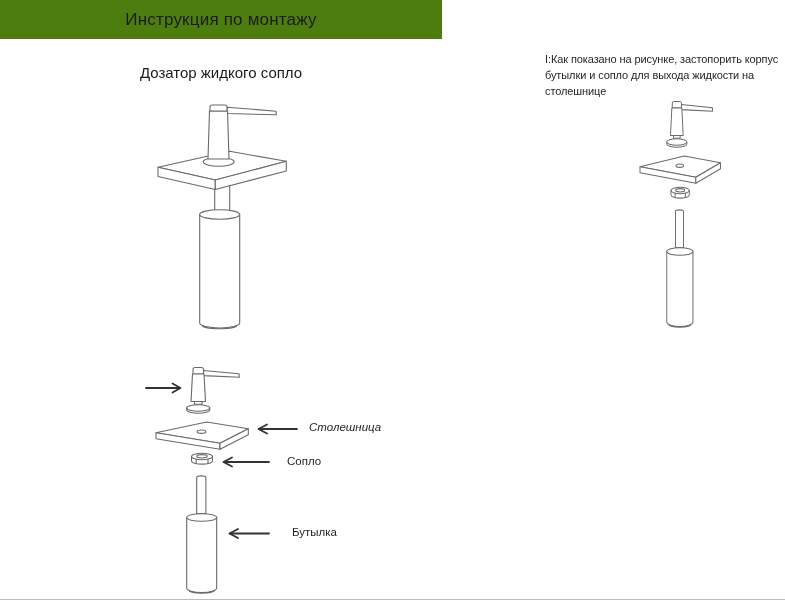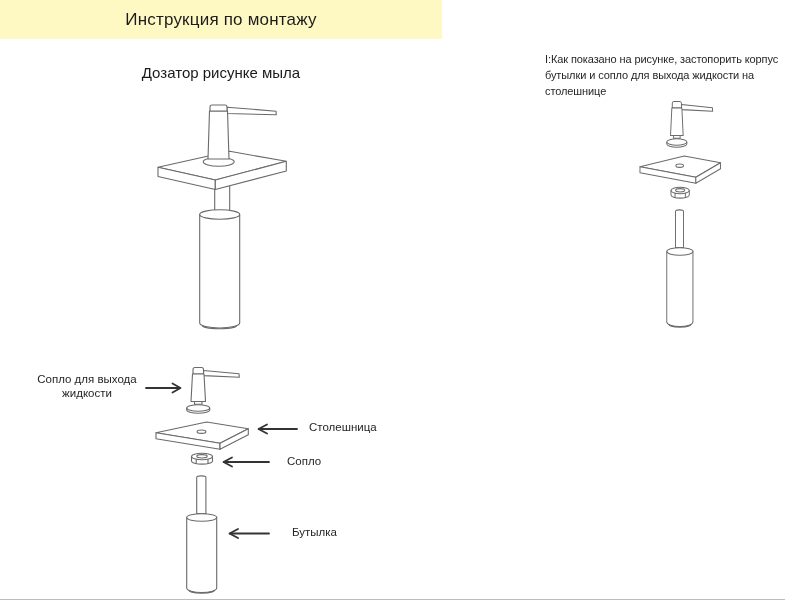--- a/index.html
+++ b/index.html
@@ -9,21 +9,21 @@
     background:#ffffff;
     font-family:"Liberation Sans",sans-serif;
     color:#262626;
     overflow:hidden;
     border-bottom:1px solid #bdbdbd;
     box-sizing:border-box;
   }
   .title-bar{
     position:absolute;left:0;top:0;
     width:442px;height:39px;
-    background:#fef9c3;
+    background:#4d7c0f;
     display:flex;align-items:center;justify-content:center;
   }
   .title-bar h1{
     margin:0;font-size:17px;font-weight:400;color:#1c1c1c;letter-spacing:.2px;
   }
   .subtitle{
     position:absolute;left:0;top:52px;width:442px;
     text-align:center;
     font-size:15px;font-weight:400;color:#1a1a1a;
   }
@@ -93,38 +93,37 @@
           <path d="M41,227.3 a12.7,2.8 0 0 0 25.4,0" fill="none"></path>
           <ellipse cx="53.7" cy="154.5" rx="15" ry="3.8"></ellipse>
         </g>
       </symbol>
     </defs>
   </svg>
 
   <header class="title-bar">
     <h1>Инструкция по монтажу</h1>
   </header>
-  <h2 class="subtitle">Дозатор рисунке мыла</h2>
+  <h2 class="subtitle">Дозатор жидкого сопло</h2>
 
   <p class="step-text">I:Как показано на рисунке, застопорить корпус бутылки и сопло для выхода жидкости на столешнице</p>
 
   <svg class="diagram" style="left:148px;top:97px;" width="150" height="240" viewBox="0 0 150 240">
     <use href="#sym-assembled"></use>
   </svg>
 
   <svg class="diagram" style="left:148px;top:363px;" width="110" height="240" viewBox="0 0 110 240">
     <use href="#sym-exploded"></use>
   </svg>
 
   <svg class="diagram" style="left:633px;top:97px;" width="96" height="240" viewBox="0 0 110 240" preserveAspectRatio="none">
     <use href="#sym-exploded"></use>
   </svg>
 
-  <div class="part-label wrap" style="left:27px;top:372px;width:120px;line-height:14px;">Сопло для выхода жидкости</div>
-  <div class="part-label" style="left:309px;top:421px;">Столешница</div>
+  <div class="part-label" style="left:309px;top:421px;font-style:italic;">Столешница</div>
   <div class="part-label" style="left:287px;top:455px;">Сопло</div>
   <div class="part-label" style="left:283px;top:526px;padding-left:9px;">Бутылка</div>
 
   <svg class="arrow" style="left:145px;top:381px;" width="42" height="14" viewBox="0 0 42 14">
     <g stroke="#333" stroke-width="1.8" fill="none" stroke-linecap="round" stroke-linejoin="round">
       <path d="M1,7 H34"></path>
         <path d="M27.5,2.5 L35.5,7 L27.5,11.5"></path>
     </g>
   </svg>
   <svg class="arrow" style="left:251px;top:422px;" width="52" height="14" viewBox="0 0 52 14">

